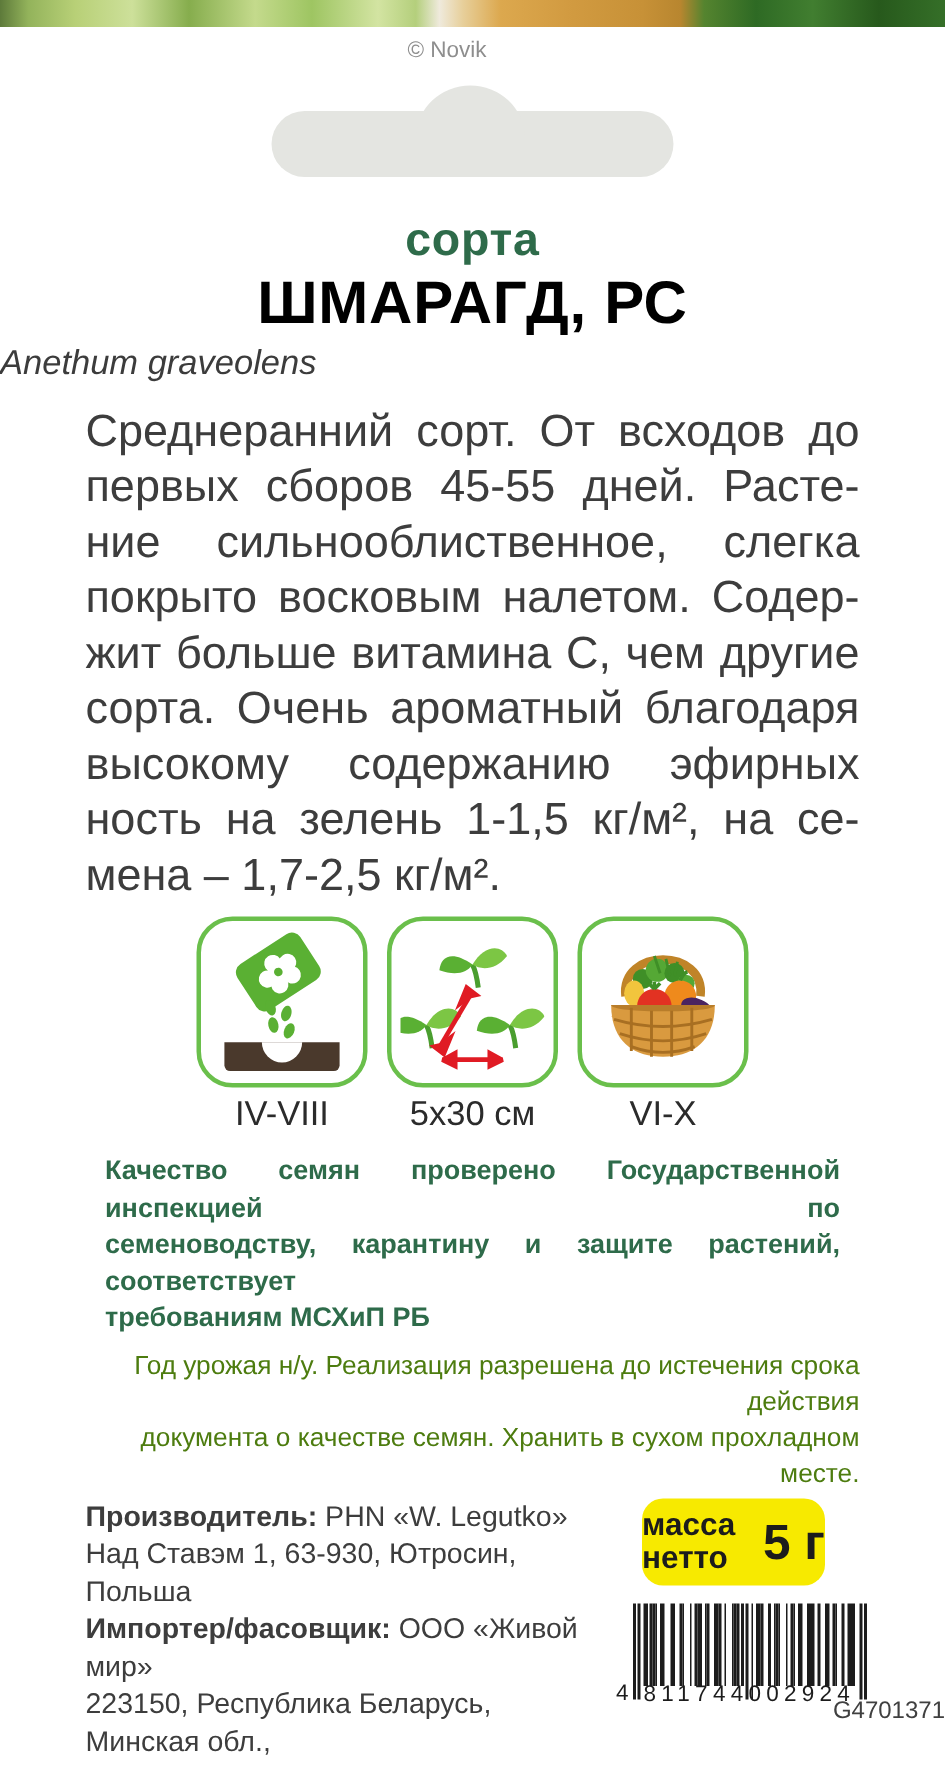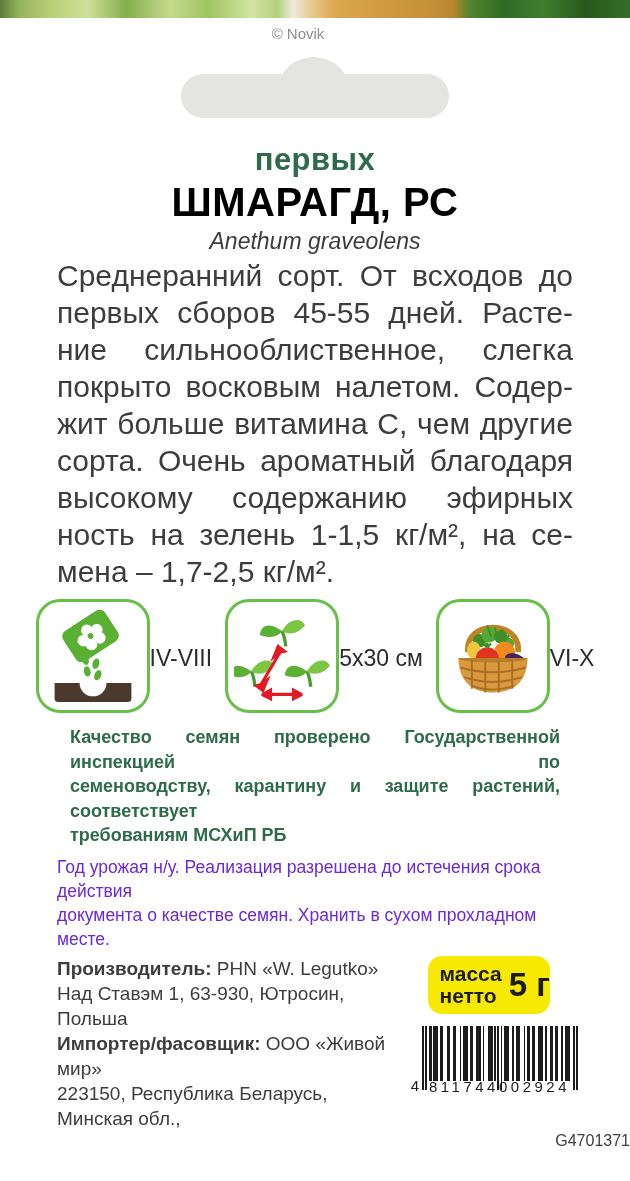--- a/index.html
+++ b/index.html
@@ -17,42 +17,42 @@
       #55842f 74.5%, #2e6a24 80%, #417e30 86%, #27591c 93%, #356f28 100%);
   }
   .copyright{margin:7px 34px 0 0;text-align:center;font-size:15px;color:#8e8e8e;}
   
   .hang-tab{position:relative;width:268px;height:44px;background:#e4e5e1;border-radius:22px;margin:32px auto 0;}
   .hang-tab .bump{position:absolute;top:-17px;left:50%;transform:translateX(-52%);
     width:72px;height:40px;background:#e4e5e1;border-radius:36px 36px 0 0/34px 34px 0 0;}
   
   .crop-name{margin-top:24px;text-align:center;font-size:31px;font-weight:bold;color:#2e6b4a;letter-spacing:.5px;}
   .variety-name{margin-top:2px;text-align:center;font-size:40px;font-weight:bold;color:#000000;letter-spacing:.5px;}
-  .latin-name{margin-top:3px;text-align:center;font-size:23px;font-style:italic;color:#3c3c3c;}
-  
-  .description{margin:2px 57px 0 57px;width:516px;font-size:30px;line-height:37px;color:#3d3d3d;}
+  .latin-name{margin-top:3px;text-align:left;font-size:23px;font-style:italic;color:#3c3c3c;}
+  
+  .description{margin:14px 57px 0 57px;width:516px;font-size:30px;line-height:37px;color:#3d3d3d;}
   .jline{text-align:justify;text-align-last:justify;}
   .jline.last{text-align:right;text-align-last:left;}
   
   .picto-row{margin-top:9px;display:flex;justify-content:center;gap:13px;}
-  .picto{display:flex;flex-direction:row;align-items:center;}
+  .picto{display:flex;flex-direction:column;align-items:center;}
   .picto-box{width:108px;height:108px;background:#fff;border:3px solid #6abf4b;border-radius:24px;
     display:flex;align-items:center;justify-content:center;}
   .picto-label{margin-top:4px;font-size:23px;color:#2b2b2b;}
   
   .quality{margin:12px 70px 0 70px;width:490px;font-size:18px;font-weight:bold;color:#2e6b4a;line-height:24.5px;}
   
-  .storage{margin:7px 57px 0 57px;font-size:17.5px;line-height:24px;color:#6d28d9;}
+  .storage{margin:7px 57px 0 57px;font-size:17.5px;line-height:24px;color:#4d7c0f;text-align:right;}
   
   .bottom-cols{display:flex;margin:5px 52px 0 57px;}
   .producer{flex:1;font-size:19px;line-height:25px;color:#3d3d3d;}
   .p-label{font-weight:bold;}
   .right-col{width:172px;display:flex;flex-direction:column;align-items:flex-end;}
   .netto-box{width:122px;height:58px;background:#f7ea00;border-radius:14px;
-    display:flex;align-items:center;justify-content:flex-end;gap:7px;margin-right:28px;}
+    display:flex;align-items:center;justify-content:space-between;gap:7px;margin-right:28px;}
   .netto-words{font-size:21px;line-height:22px;font-weight:bold;color:#1c1c1c;}
   .netto-value{font-size:33px;font-weight:bold;color:#1c1c1c;}
   
   .barcode{margin-top:12px;display:flex;align-items:flex-end;}
   .bc-first{font-size:15px;color:#1c1c1c;margin:0 3px 1px 0;}
   .bc-main{width:156px;}
   .bc-bars{display:flex;height:64px;align-items:flex-start;}
   .bc-bars i{flex:1;display:block;}
   .bc-bars i.b{background:#1c1c1c;height:55px;}
   .bc-bars i.b.g{height:64px;}
@@ -67,21 +67,21 @@
 <div class="packet">
 
   <div class="photo-strip"></div>
 
   <div class="copyright">© Novik</div>
 
   <div class="hang-tab">
     <div class="bump"></div>
   </div>
 
-  <div class="crop-name">первых</div>
+  <div class="crop-name">сорта</div>
   <div class="variety-name">ШМАРАГД, РС</div>
   <div class="latin-name">Anethum graveolens</div>
 
   <div class="description">
     <div class="jline">Среднеранний сорт. От всходов до</div>
     <div class="jline">первых сборов 45-55 дней. Расте-</div>
     <div class="jline">ние сильнооблиственное, слегка</div>
     <div class="jline">покрыто восковым налетом. Содер-</div>
     <div class="jline">жит больше витамина С, чем другие</div>
     <div class="jline">сорта. Очень ароматный благодаря</div>

